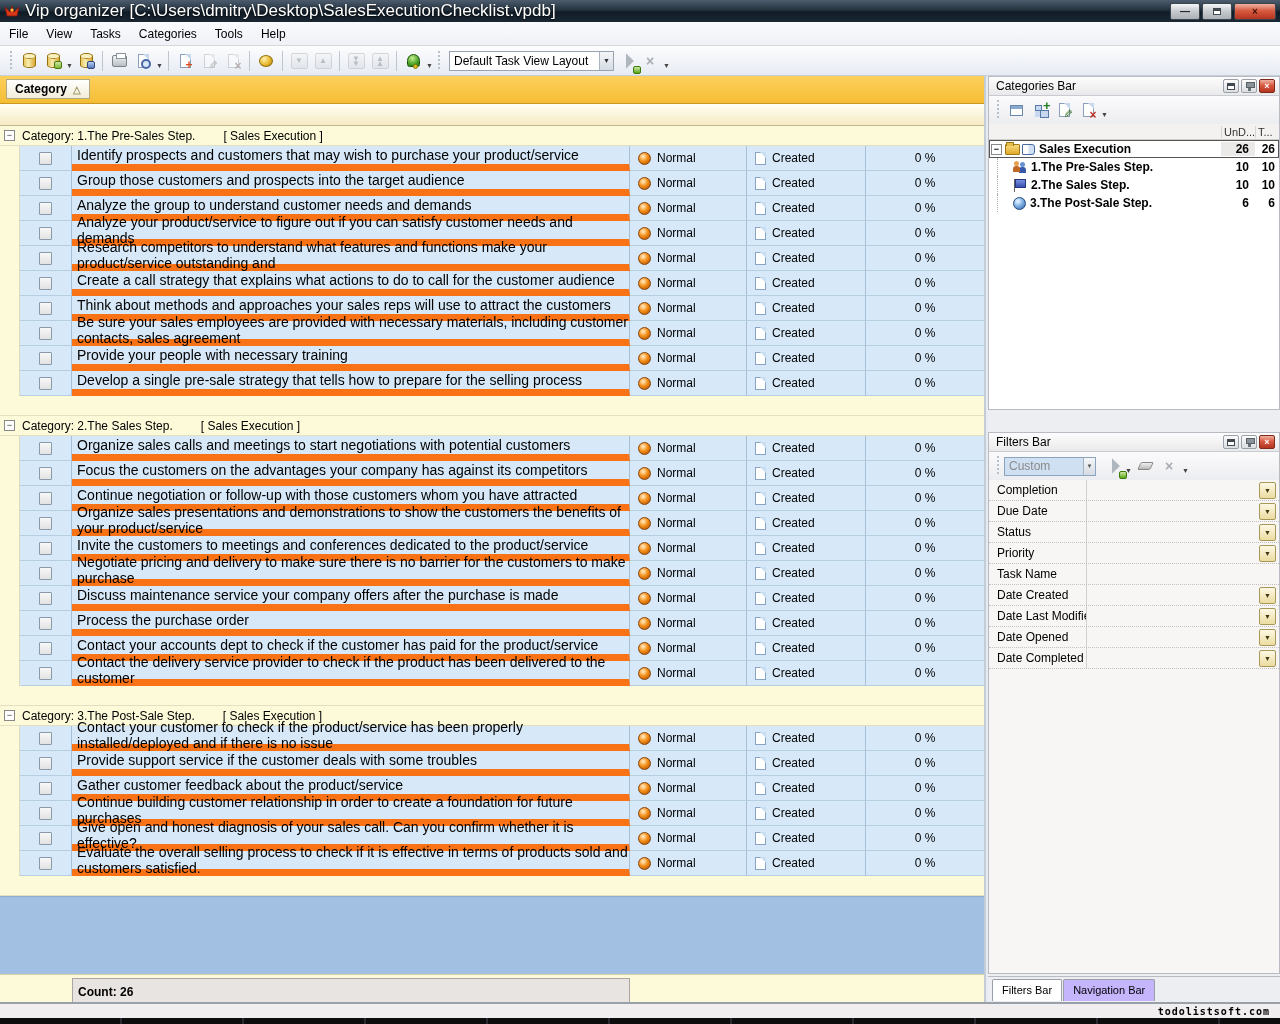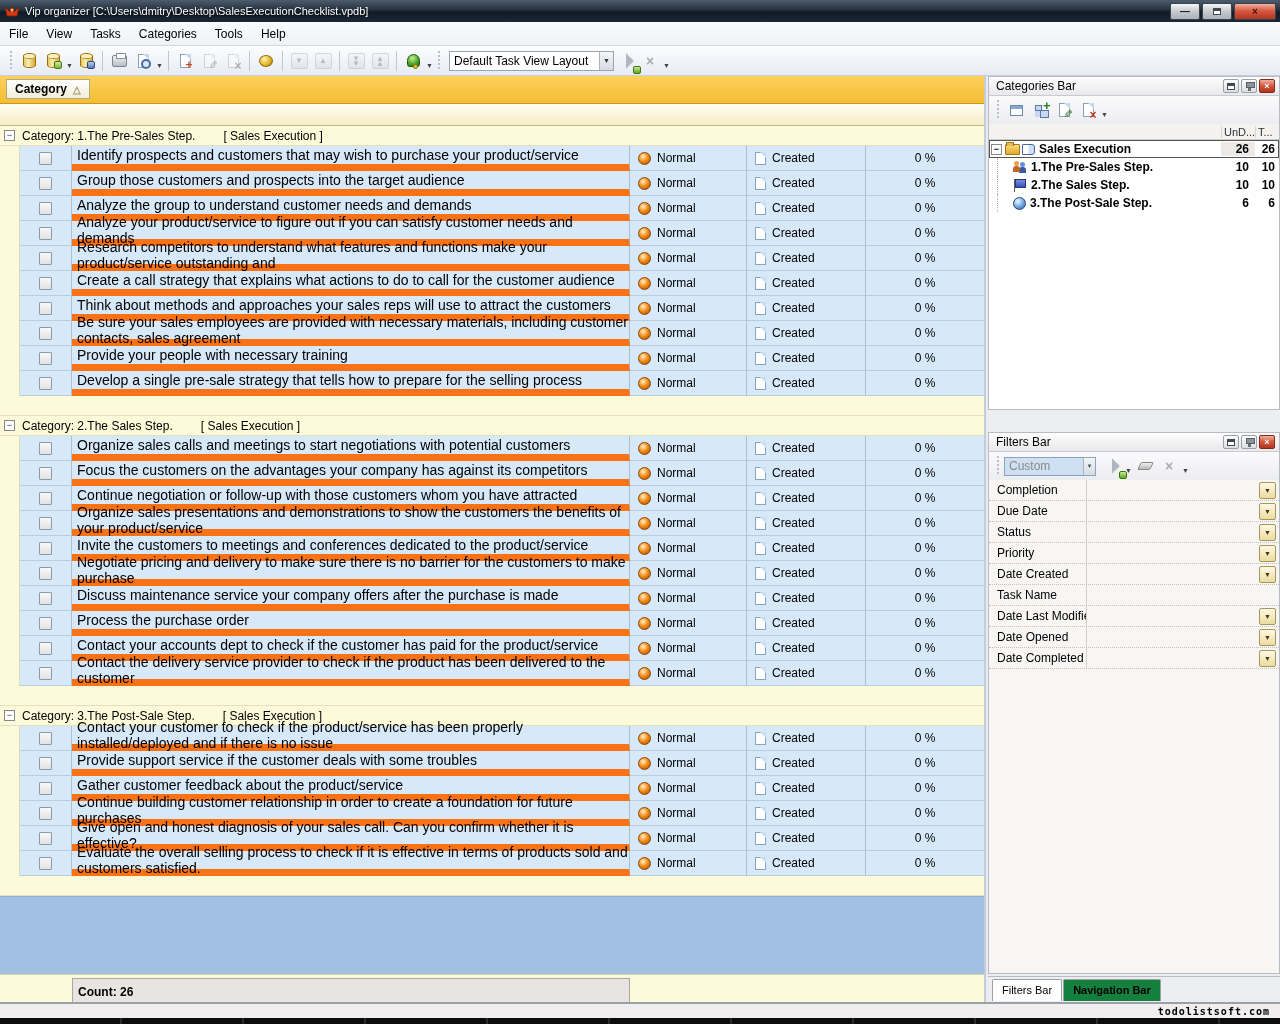--- a/index.html
+++ b/index.html
@@ -6,21 +6,21 @@
   html,body { width:1280px; height:1024px; overflow:hidden; }
   body { font-family:"Liberation Sans", sans-serif; font-size:11px; color:#000; background:#000; }
   .screen { position:absolute; left:0; top:0; width:1280px; height:1024px; background:#e8ecf2; }
 
   
   .titlebar { position:absolute; left:0; top:0; width:1280px; height:22px;
     background:linear-gradient(#4d5d6e, #24323f 45%, #101b26 55%, #1b2835);
     display:flex; align-items:center; padding:0 4px; }
   .app-icon { width:16px; height:14px; margin-right:5px; position:relative; }
   .app-icon svg { display:block; }
-  .title-text { color:#fff; font-size:11px; text-shadow:0 1px 2px #000; white-space:nowrap; overflow:hidden; flex:1; }
+  .title-text { color:#fff; font-size:17px; text-shadow:0 1px 2px #000; white-space:nowrap; overflow:hidden; flex:1; }
   .winbtns { display:flex; gap:2px; }
   .winbtn { width:30px; height:17px; border:1px solid #3c454e; border-radius:2px;
     background:linear-gradient(#f4f5f6,#c9cdd1 45%,#aab0b6); display:flex; align-items:center; justify-content:center;
     font-size:10px; font-weight:bold; color:#222; }
   .winbtn.close { width:42px; background:linear-gradient(#f0b0a0,#d8543c 45%,#b83categories020); background:linear-gradient(#f0b2a2,#d85a40 45%,#b33420); color:#401008; }
 
   
   .menubar { position:absolute; left:0; top:22px; width:1280px; height:24px;
     background:linear-gradient(#fafbfd,#eef1f6); border-bottom:1px solid #d4d9e0;
     display:flex; align-items:center; }
@@ -165,21 +165,21 @@
   .fcombo .cbtn { width:12px; height:17px; background:linear-gradient(#f4f6f8,#d6dce4); border-left:1px solid #aab4c0; font-size:6px; display:flex; align-items:center; justify-content:center; color:#555; }
   .filter-row { height:21px; display:flex; align-items:center; border-bottom:1px dotted #c4c0bc; background:#f7f6f4; position:relative; }
   .f-label { width:98px; padding-left:8px; font-size:12px; white-space:nowrap; overflow:hidden; border-right:1px solid #d4d0cc; align-self:stretch; display:flex; align-items:center; }
   .f-value { flex:1; align-self:stretch; }
   .f-drop { width:17px; height:17px; margin-right:3px; background:linear-gradient(#fdf8e4,#ecdca0); border:1px solid #a89858; border-radius:2px;
     display:flex; align-items:center; justify-content:center; font-size:7px; color:#403810; }
   .filters-fill { background:#f7f6f4; }
 
   
   .dock-tabs { position:absolute; left:0; bottom:0; width:100%; height:26px; background:#eceef1; border-top:1px solid #b8bcc2; display:flex; padding:2px 0 0 4px; }
-  .dtab { height:22px; padding:4px 9px 0; font-size:11px; border:1px solid #9aa0a8; border-bottom:none; background:#15803d; margin-right:1px; border-radius:2px 2px 0 0;font-weight:bold; }
+  .dtab { height:22px; padding:4px 9px 0; font-size:11px; border:1px solid #9aa0a8; border-bottom:none; background:#c4b5fd; margin-right:1px; border-radius:2px 2px 0 0; }
   .dtab.active { background:#fff; font-weight:normal; position:relative; z-index:2; }
 
   
   .statusbar { position:absolute; left:0; top:1002px; width:1280px; height:16px; background:#f1eef0; border-top:2px solid #9aa0a8;
     display:flex; align-items:center; justify-content:flex-end; padding-right:10px; }
   .brand { font-family:"DejaVu Sans Mono", monospace; font-weight:bold; font-size:10px; letter-spacing:1px; }
   .taskbar { position:absolute; left:0; top:1018px; width:1280px; height:6px; background:#0c0c0c;
     background:repeating-linear-gradient(90deg,#0c0c0c 0 120px, #2a2a30 120px 122px); }
 </style>
 </head>
@@ -880,27 +880,27 @@
               <span class="f-label">Status</span>
               <span class="f-value"></span>
               <span class="f-drop">▼</span>
             </div>
             <div class="filter-row">
               <span class="f-label">Priority</span>
               <span class="f-value"></span>
               <span class="f-drop">▼</span>
             </div>
             <div class="filter-row">
+              <span class="f-label">Task Name</span>
+              <span class="f-value"></span>
+            </div>
+            <div class="filter-row">
               <span class="f-label">Date Created</span>
               <span class="f-value"></span>
               <span class="f-drop">▼</span>
-            </div>
-            <div class="filter-row">
-              <span class="f-label">Task Name</span>
-              <span class="f-value"></span>
             </div>
             <div class="filter-row">
               <span class="f-label">Date Last Modified</span>
               <span class="f-value"></span>
               <span class="f-drop">▼</span>
             </div>
             <div class="filter-row">
               <span class="f-label">Date Opened</span>
               <span class="f-value"></span>
               <span class="f-drop">▼</span>

